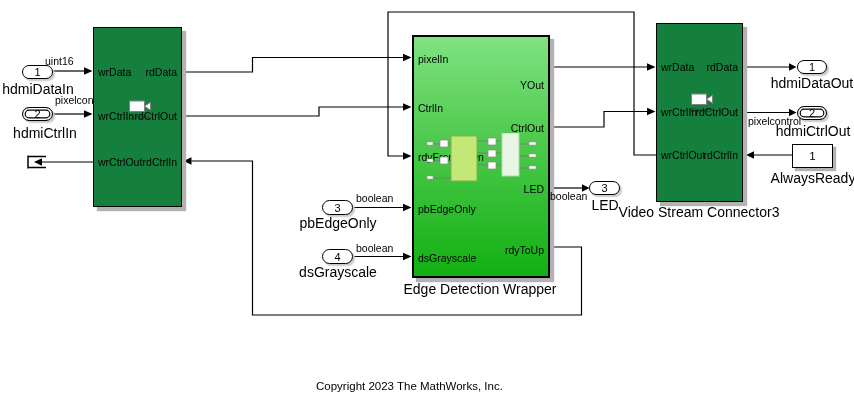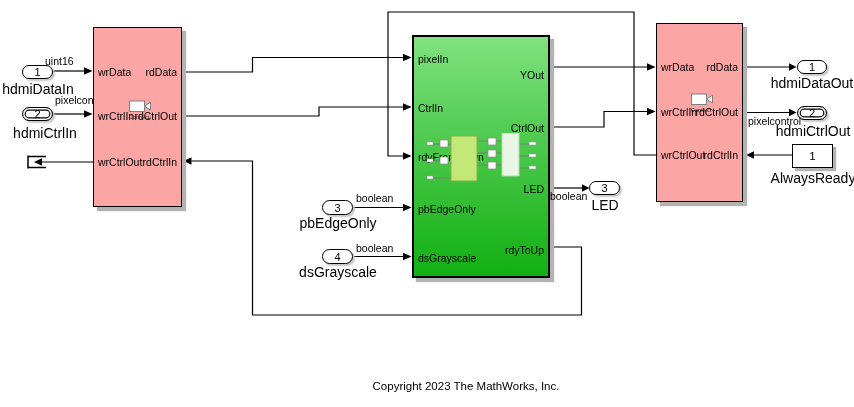--- a/index.html
+++ b/index.html
@@ -1,40 +1,40 @@
 <!DOCTYPE html>
 <html><head>
 <meta charset="utf-8">
 <style>
   html,body{margin:0;padding:0;background:#fff;}
   #canvas{position:relative;width:854px;height:407px;background:#ffffff;overflow:hidden;
           font-family:"Liberation Sans",sans-serif;color:#000;}
   svg{display:block;}
   #wires{position:absolute;left:0;top:0;z-index:1;}
-  .block{position:absolute;background:#fca5a5;border:1.5px solid #000;z-index:2;
+  .block{position:absolute;background:#15803d;border:1.5px solid #000;z-index:2;
          box-shadow:4px 4px 1px #b2b2b2;box-sizing:border-box;}
   .block.green{background:linear-gradient(180deg,#80e280 0%,#4cc94c 45%,#12b012 100%);
                border-width:2px;}
   .plabel{position:absolute;font-size:10.5px;line-height:13px;height:13px;white-space:nowrap;}
   .pl{left:4px;} .pr{right:4px;text-align:right;}
   .caption{position:absolute;font-size:14px;line-height:12px;white-space:nowrap;
            transform:translateX(-50%);z-index:3;}
   .siglabel{position:absolute;font-size:10.5px;line-height:11px;white-space:nowrap;z-index:3;}
   .clip{overflow:hidden;}
   .oval{position:absolute;background:#fff;border:1.2px solid #000;border-radius:8px;
         display:flex;align-items:center;justify-content:center;font-size:11px;z-index:2;
         box-shadow:2px 2px 1.5px #c9c9c9;box-sizing:border-box;}
   .oval.double{box-shadow:inset 0 0 0 1.6px #fff,inset 0 0 0 2.8px #000,2px 2px 1.5px #c9c9c9;}
   .constblock{position:absolute;background:#fff;border:1.5px solid #000;z-index:2;
               display:flex;align-items:center;justify-content:center;font-size:11.5px;
               box-shadow:3px 3px 1px #b2b2b2;box-sizing:border-box;}
   .camwrap{position:absolute;z-index:3;}
   .camcap{position:absolute;font-size:5.5px;line-height:6px;white-space:nowrap;color:#222;
           transform:translateX(-50%);}
-  .footer{position:absolute;font-size:11.5px;text-align:center;}
+  .footer{position:absolute;font-size:11.5px;text-align:left;}
 </style>
 </head>
 <body>
 
 <div id="canvas">
 
   <svg id="wires" width="854" height="407" viewBox="0 0 854 407">
     <g stroke="#000" stroke-width="1.2" fill="none">
       <g>
         <path d="M53,71 H84"></path>
@@ -115,21 +115,21 @@
       <div class="camcap" style="left:11px;top:15px">Connect</div>
     </div>
   </div>
 
   <div class="block green" style="left:412px;top:35px;width:138px;height:243px">
     <span class="plabel pl" style="top:16px">pixelIn</span>
     <span class="plabel pl" style="top:65px">CtrlIn</span>
     <span class="plabel pl" style="top:114px">rdyFromDown</span>
     <span class="plabel pl" style="top:166px">pbEdgeOnly</span>
     <span class="plabel pl" style="top:215px">dsGrayscale</span>
-    <span class="plabel pr" style="top:32px">YOut</span>
+    <span class="plabel pr" style="top:42px">YOut</span>
     <span class="plabel pr" style="top:85px">CtrlOut</span>
     <span class="plabel pr" style="top:146px">LED</span>
     <span class="plabel pr" style="top:207px">rdyToUp</span>
     <svg style="position:absolute;left:8px;top:96px" width="126" height="90" viewBox="0 0 126 90">
       <g stroke="#777" stroke-width="0.8">
         <path d="M5,11 H29 M5,28 H29 M5,45 H29"></path>
         <path d="M55,8 H80 M55,20 H80 M55,32 H80"></path>
         <path d="M96,11 H112 M96,23 H112 M96,35 H112"></path>
       </g>
       <g fill="#ffffff" stroke="#999" stroke-width="0.6">
@@ -144,36 +144,38 @@
         <rect x="18" y="7" width="8" height="7"></rect>
           <rect x="18" y="24" width="8" height="7"></rect>
         <rect x="66" y="5" width="8" height="7"></rect>
           <rect x="66" y="17" width="8" height="7"></rect>
           <rect x="66" y="29" width="8" height="7"></rect>
       </g>
       <rect x="29" y="3" width="26" height="45" fill="#c3e878" stroke="#86ad43" stroke-width="1"></rect>
       <rect x="80" y="0" width="17" height="43" fill="#e9f6e6" stroke="#b5d6b2" stroke-width="1"></rect>
     </svg>
   </div>
+  <div class="caption" style="left:480px;top:283px">Edge Detection Wrapper</div>
 
   <div class="block" style="left:656px;top:23px;width:87px;height:179px">
     <span class="plabel pl" style="top:37px">wrData</span>
     <span class="plabel pl" style="top:82px">wrCtrlIn</span>
     <span class="plabel pl" style="top:125px">wrCtrlOut</span>
     <span class="plabel pr" style="top:37px">rdData</span>
     <span class="plabel pr" style="top:82px">rdCtrlOut</span>
     <span class="plabel pr" style="top:125px">rdCtrlIn</span>
     <div class="camwrap" style="left:33px;top:68px">
       <svg width="26" height="16" viewBox="0 0 26 16">
         <rect x="1.5" y="2" width="15" height="10.5" fill="#fcfcfc" stroke="#808080" stroke-width="1"></rect>
         <polygon points="16.5,7.2 22.5,3.2 22.5,11.2" fill="#fcfcfc" stroke="#808080" stroke-width="1"></polygon>
       </svg>
       <div class="camcap" style="left:11px;top:15px">Connect</div>
     </div>
   </div>
+  <div class="caption" style="left:699px;top:206px">Video Stream Connector3</div>
 
   <div class="oval" style="left:22px;top:65px;width:31px;height:14px">
       <span>1</span>
     </div>
   <div class="caption" style="left:38px;top:83px">hdmiDataIn</div>
   <div class="siglabel" style="left:45px;top:56px">uint16</div>
 
   <div class="oval double" style="left:22px;top:107px;width:31px;height:14px">
       <span>2</span>
     </div>

